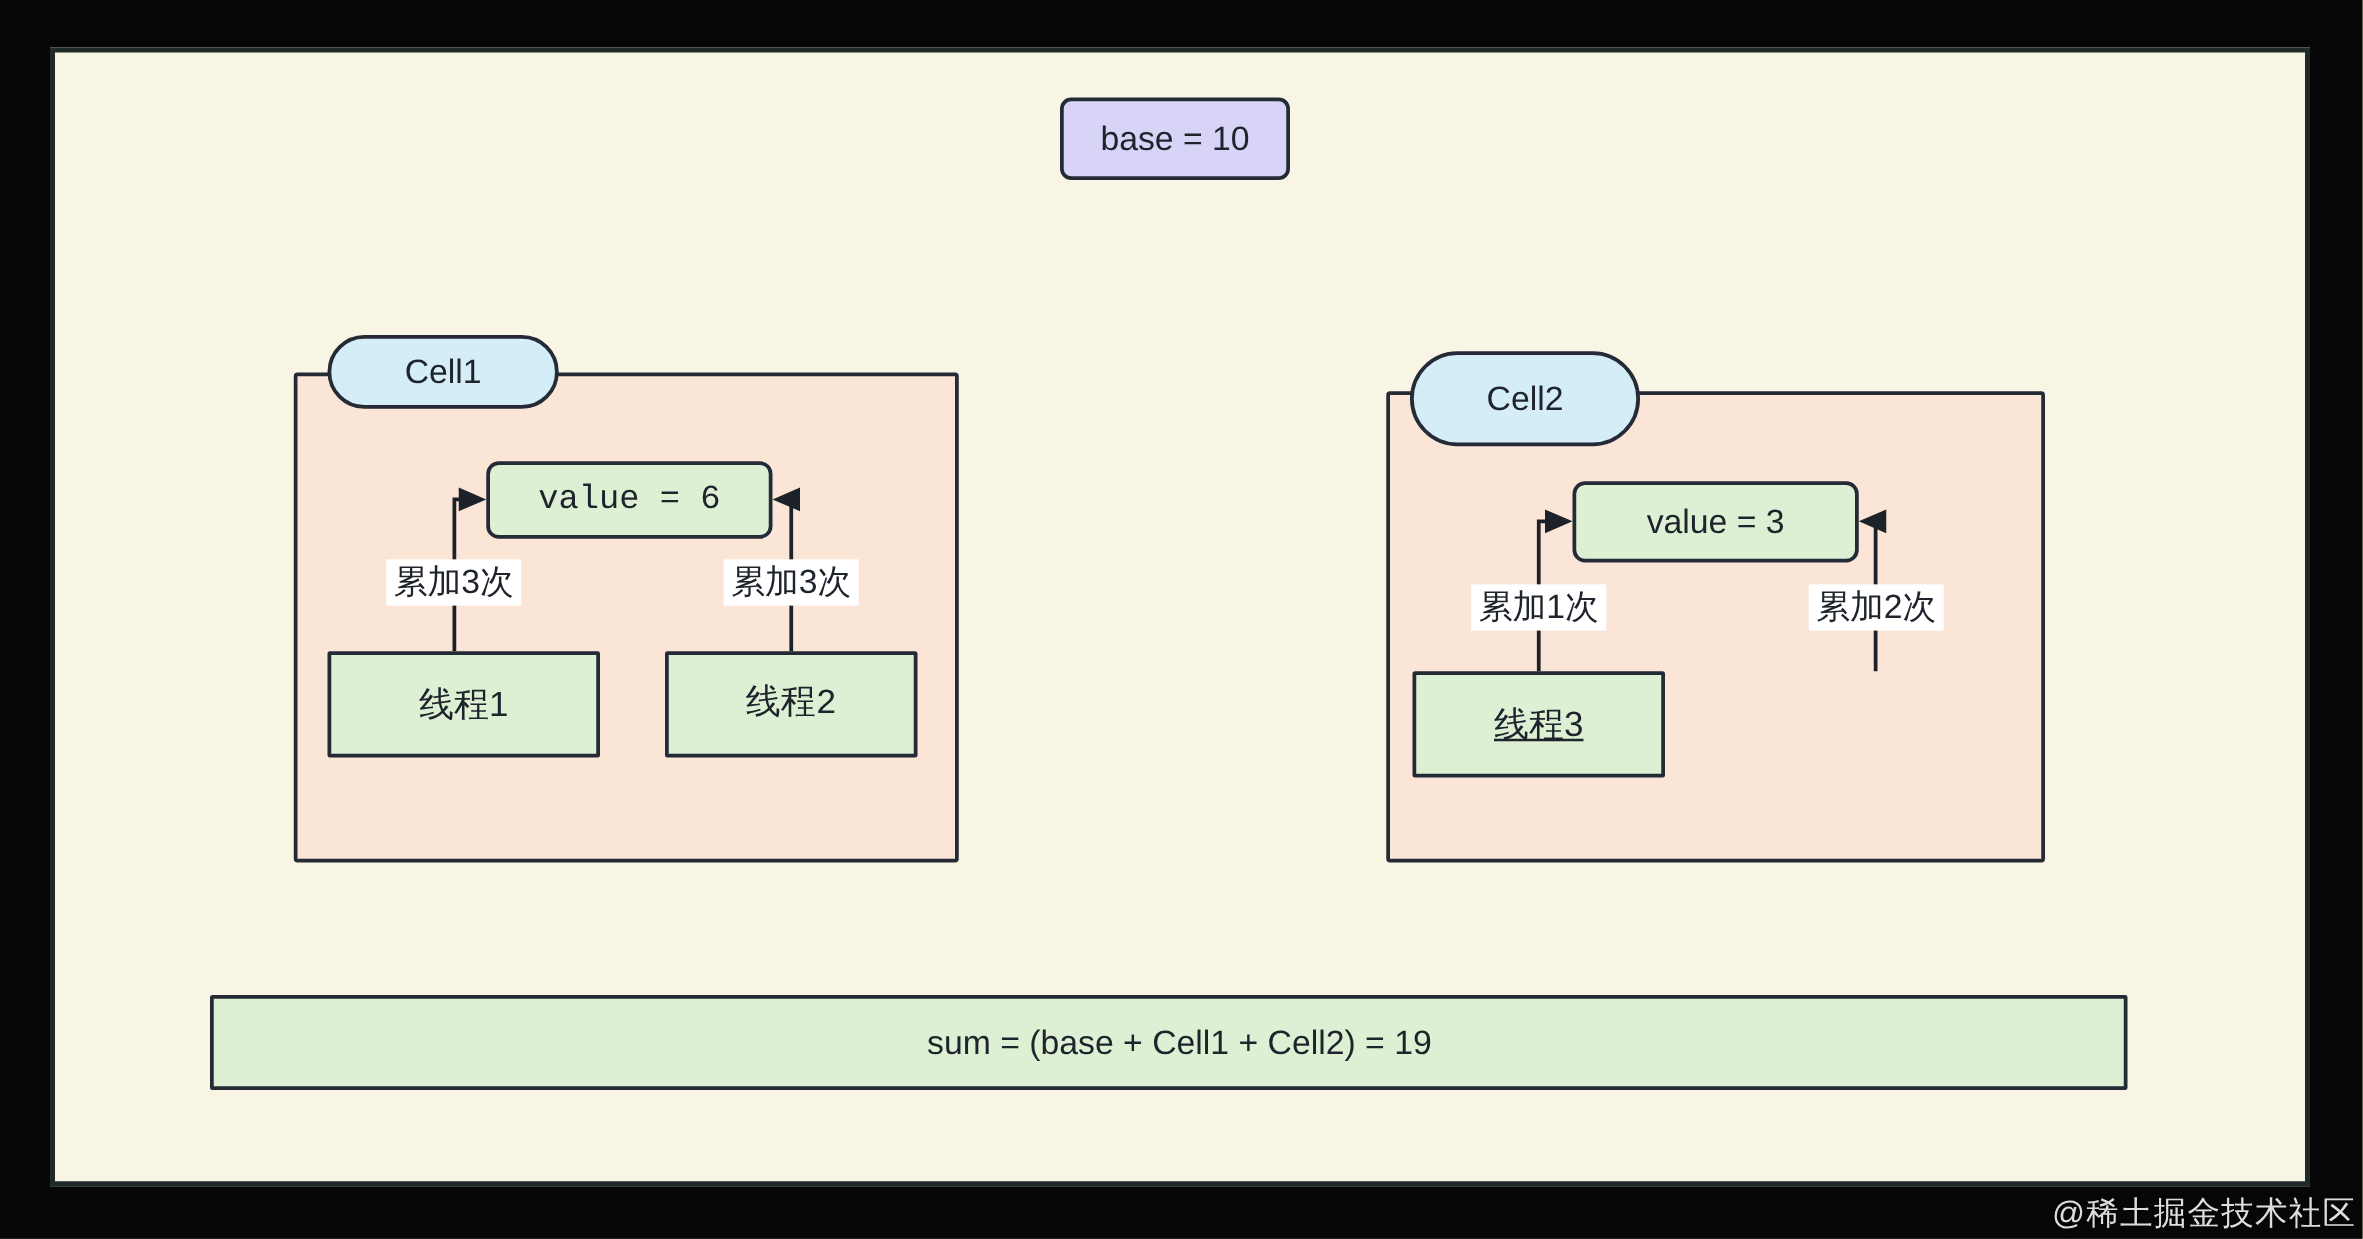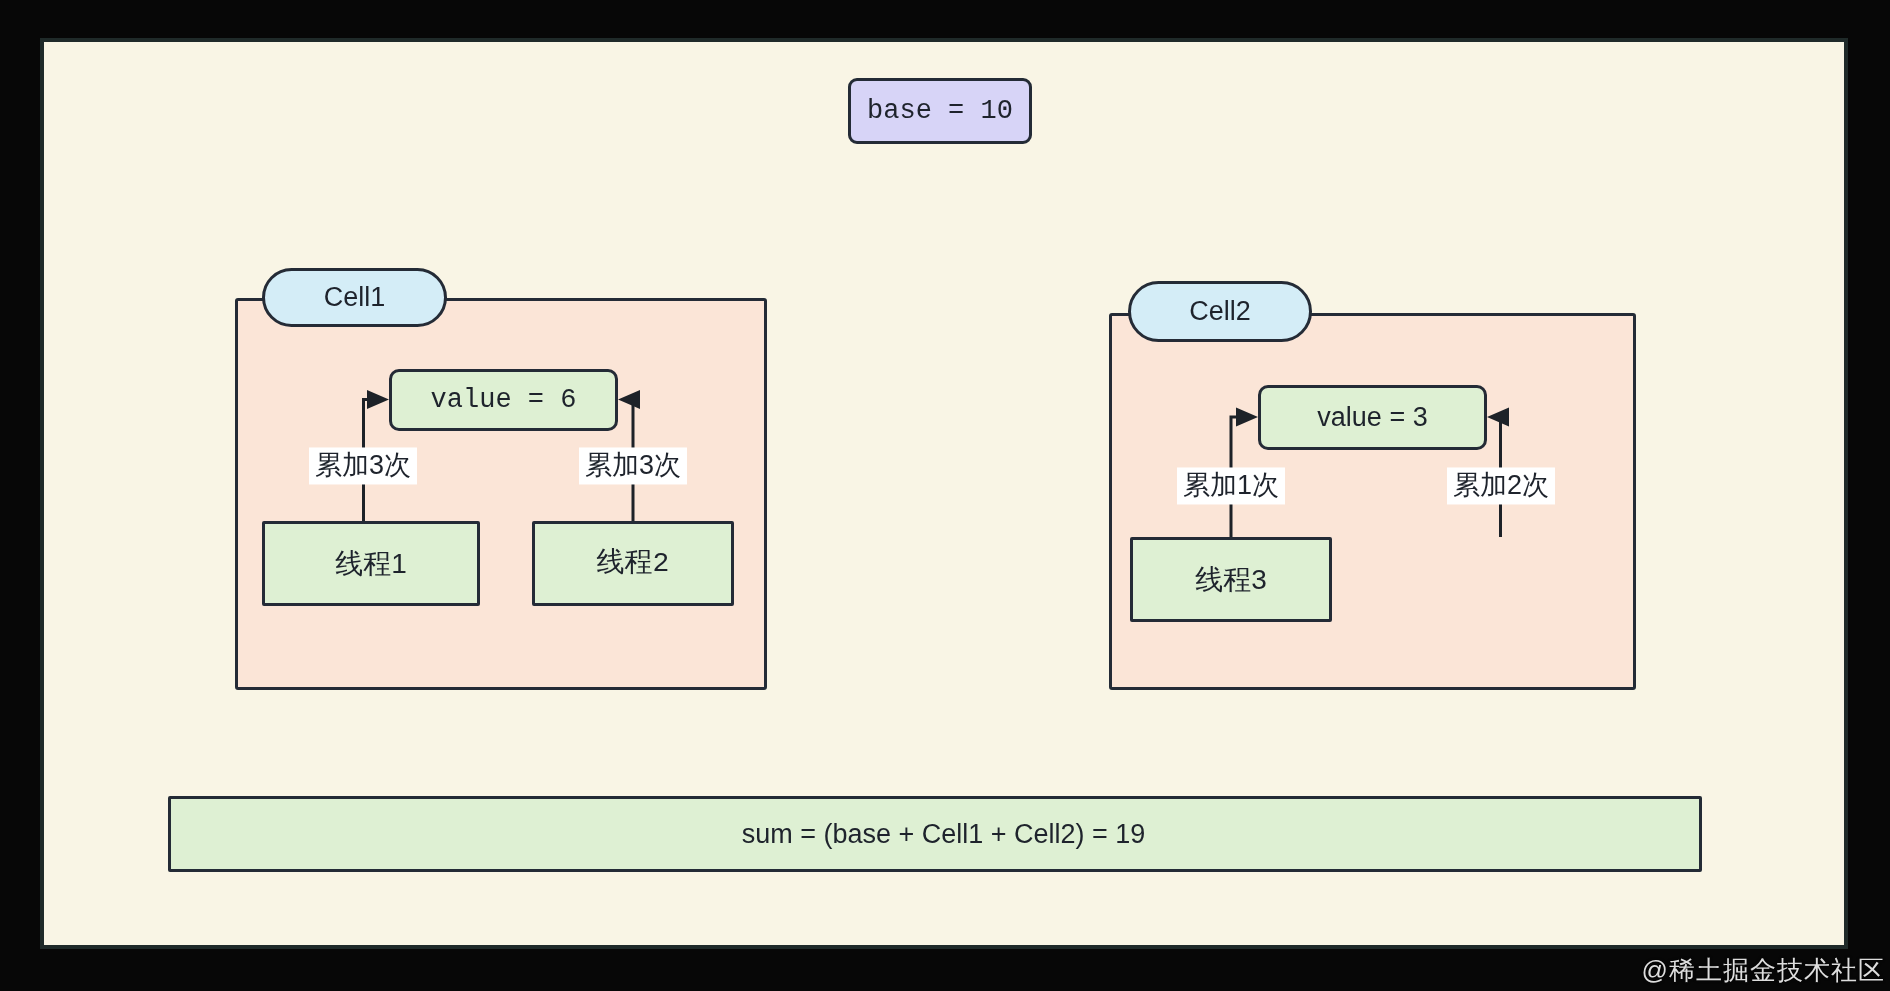--- a/index.html
+++ b/index.html
@@ -79,21 +79,21 @@
     z-index:5;
   }
 </style>
 </head>
 <body>
 
 <div class="stage">
 
   <div class="panel"></div>
 
-  <div class="abs node base-node" style="left:848px;top:78px;width:184px;height:66px;font-family:Liberation Mono, monospace;">base = 10</div>
+  <div class="abs node base-node" style="left:848px;top:78px;width:184px;height:66px;">base = 10</div>
 
   <div class="abs cell-container" style="left:235px;top:298px;width:532px;height:392px;"></div>
 
   <div class="abs cell-container" style="left:1109px;top:313px;width:527px;height:377px;"></div>
 
   <svg class="connectors" viewBox="0 0 1890 991" xmlns="http://www.w3.org/2000/svg">
 
     <path d="M 363.5 521 L 363.5 399.5 L 370 399.5"></path>
     <polygon points="367,390 367,409 389,399.5"></polygon>
 
@@ -101,28 +101,28 @@
     <polygon points="640,390 640,409 618,399.5"></polygon>
 
     <path d="M 1231 537 L 1231 417 L 1237 417"></path>
     <polygon points="1236,407.5 1236,426.5 1258,417"></polygon>
 
     <path d="M 1500.5 537 L 1500.5 417 L 1508 417"></path>
     <polygon points="1509,407.5 1509,426.5 1487,417"></polygon>
   </svg>
 
   <div class="abs node cell-pill" style="left:262px;top:268px;width:185px;height:59px;">Cell1</div>
-  <div class="abs node cell-pill" style="left:1128px;top:281px;width:184px;height:61px;">Cell2</div>
+  <div class="abs node cell-pill" style="left:1128px;top:281px;width:184px;height:76px;">Cell2</div>
 
   <div class="abs node value-node" style="left:389px;top:369px;width:229px;height:62px;font-family:Liberation Mono, monospace;">value = 6</div>
   <div class="abs node value-node" style="left:1258px;top:385px;width:229px;height:65px;">value = 3</div>
 
   <div class="abs node thread-node" style="left:262px;top:521px;width:218px;height:85px;">线程1</div>
   <div class="abs node thread-node" style="left:532px;top:521px;width:202px;height:85px;font-family:Liberation Mono, monospace;">线程2</div>
-  <div class="abs node thread-node" style="left:1130px;top:537px;width:202px;height:85px;">线程3</div>
+  <div class="abs node thread-node" style="left:1130px;top:537px;width:202px;height:85px;text-decoration:underline;">线程3</div>
 
   <div class="chip" style="left:363px;top:466px;">累加3次</div>
   <div class="chip" style="left:633px;top:466px;">累加3次</div>
   <div class="chip" style="left:1231px;top:486px;">累加1次</div>
   <div class="chip" style="left:1501px;top:486px;">累加2次</div>
 
   <div class="abs node sum-node" style="left:168px;top:796px;width:1534px;height:76px;padding-left:17px;">sum = (base + Cell1 + Cell2) = 19</div>
 
   <div class="watermark">@稀土掘金技术社区</div>
 

